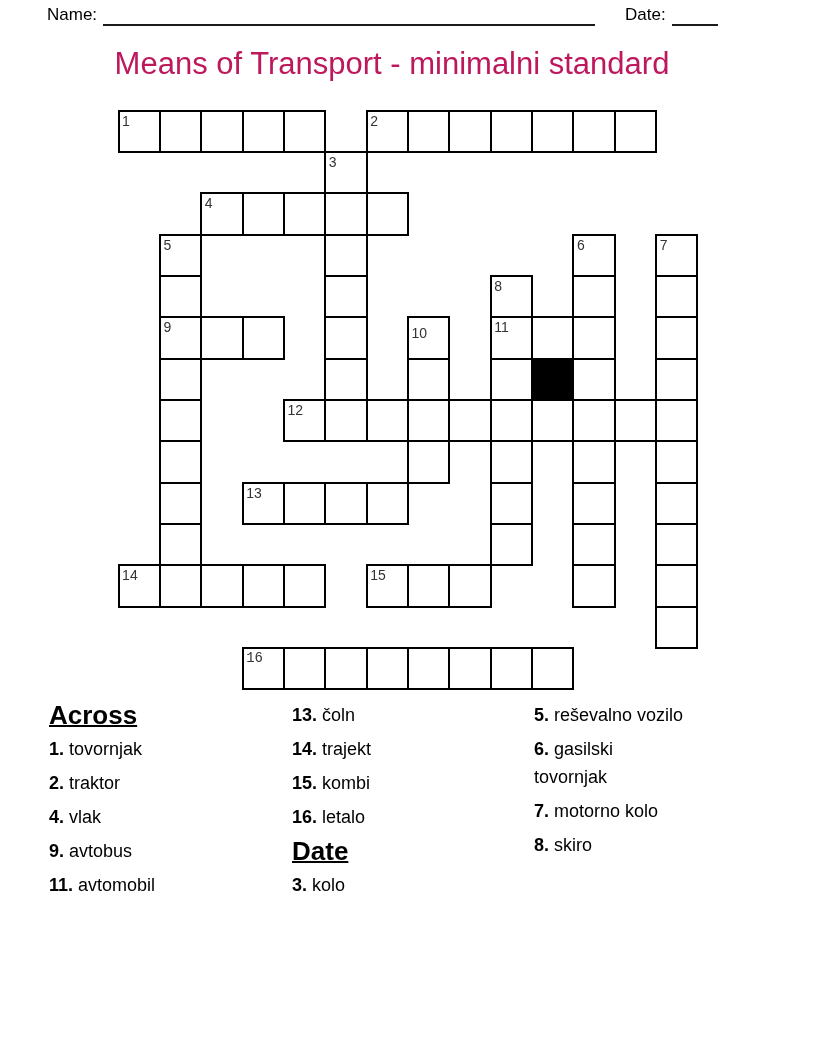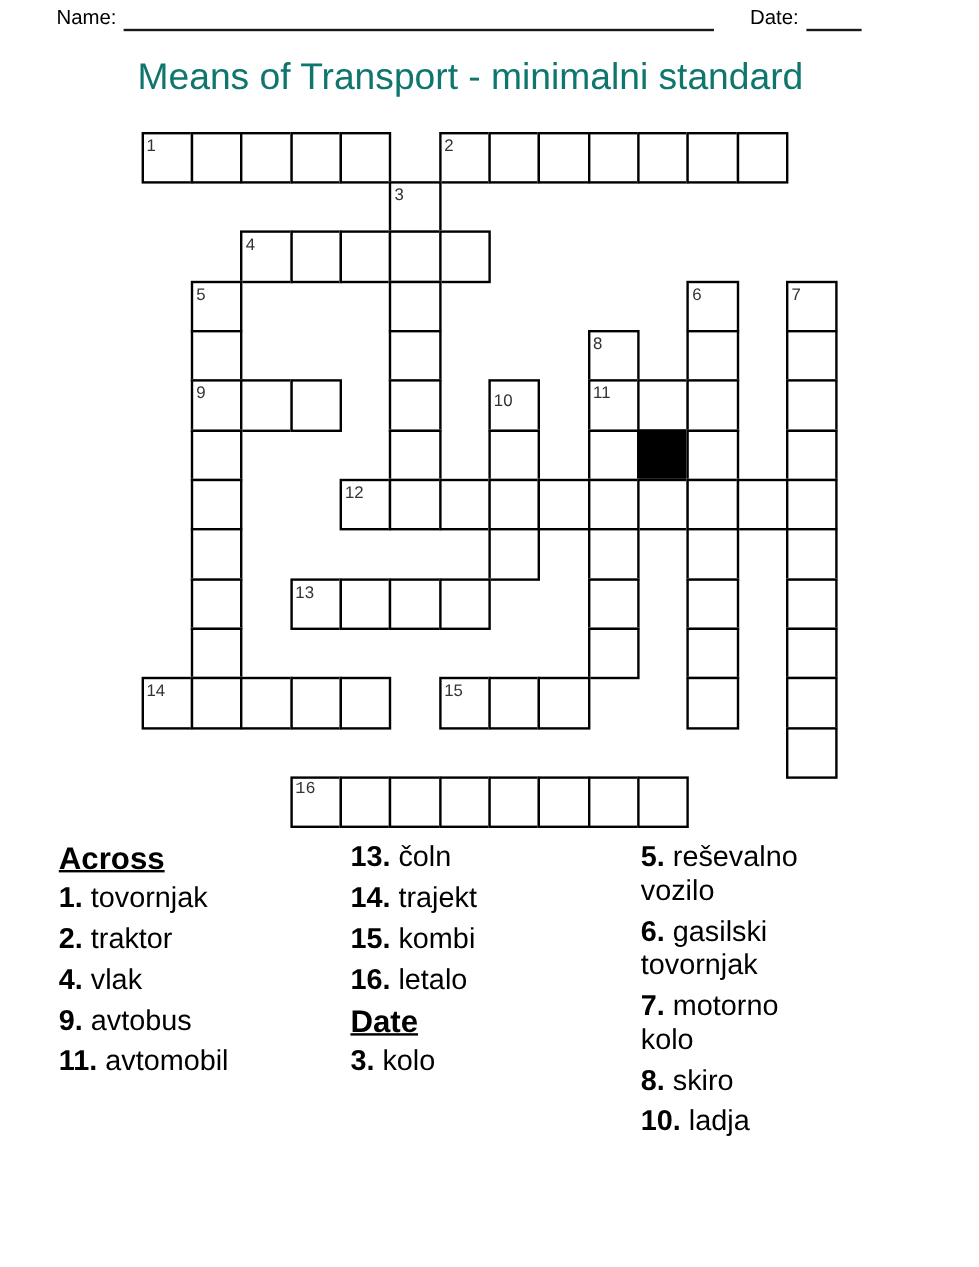--- a/index.html
+++ b/index.html
@@ -36,21 +36,21 @@
 
   
   .title {
     position: absolute;
     top: 46px;
     left: 0;
     width: 784px;
     text-align: center;
     font-size: 31px;
     font-weight: 400;
-    color: #0f766e;
+    color: #be185d;
     line-height: 36px;
   }
 
   
   #grid { position: absolute; left: 0; top: 0; }
   .cell {
     position: absolute;
     width: 43.35px;
     height: 43.35px;
     box-sizing: border-box;
@@ -72,21 +72,21 @@
   .clue-heading {
     font-size: 26px;
     font-weight: 700;
     line-height: 28px;
     margin-bottom: 6px;
     text-decoration: underline;
     text-decoration-thickness: 2px;
     color: #000;
   }
   .clue {
-    font-size: 24px;
+    font-size: 18px;
     line-height: 28px;
     margin-bottom: 6px;
     color: #000;
   }
   .clue .clue-num { font-weight: 700; }
 </style>
 </head>
 <body>
 
 <div class="page">
@@ -223,17 +223,16 @@
         <div class="clue"><span class="clue-num">15.</span><span class="clue-text"> kombi</span></div>
         <div class="clue"><span class="clue-num">16.</span><span class="clue-text"> letalo</span></div>
         <div class="clue-heading">Date</div>
         <div class="clue"><span class="clue-num">3.</span><span class="clue-text"> kolo</span></div>
       </div>
       <div class="clue-col" style="left: 534px; width: 155px;">
         <div class="clue"><span class="clue-num">5.</span><span class="clue-text"> reševalno vozilo</span></div>
         <div class="clue"><span class="clue-num">6.</span><span class="clue-text"> gasilski tovornjak</span></div>
         <div class="clue"><span class="clue-num">7.</span><span class="clue-text"> motorno kolo</span></div>
         <div class="clue"><span class="clue-num">8.</span><span class="clue-text"> skiro</span></div>
-        <div class="clue"><span class="clue-num">10.</span><span class="clue-text"> ladja</span></div>
       </div>
     </div>
 
 </div>
 
 </body></html>

